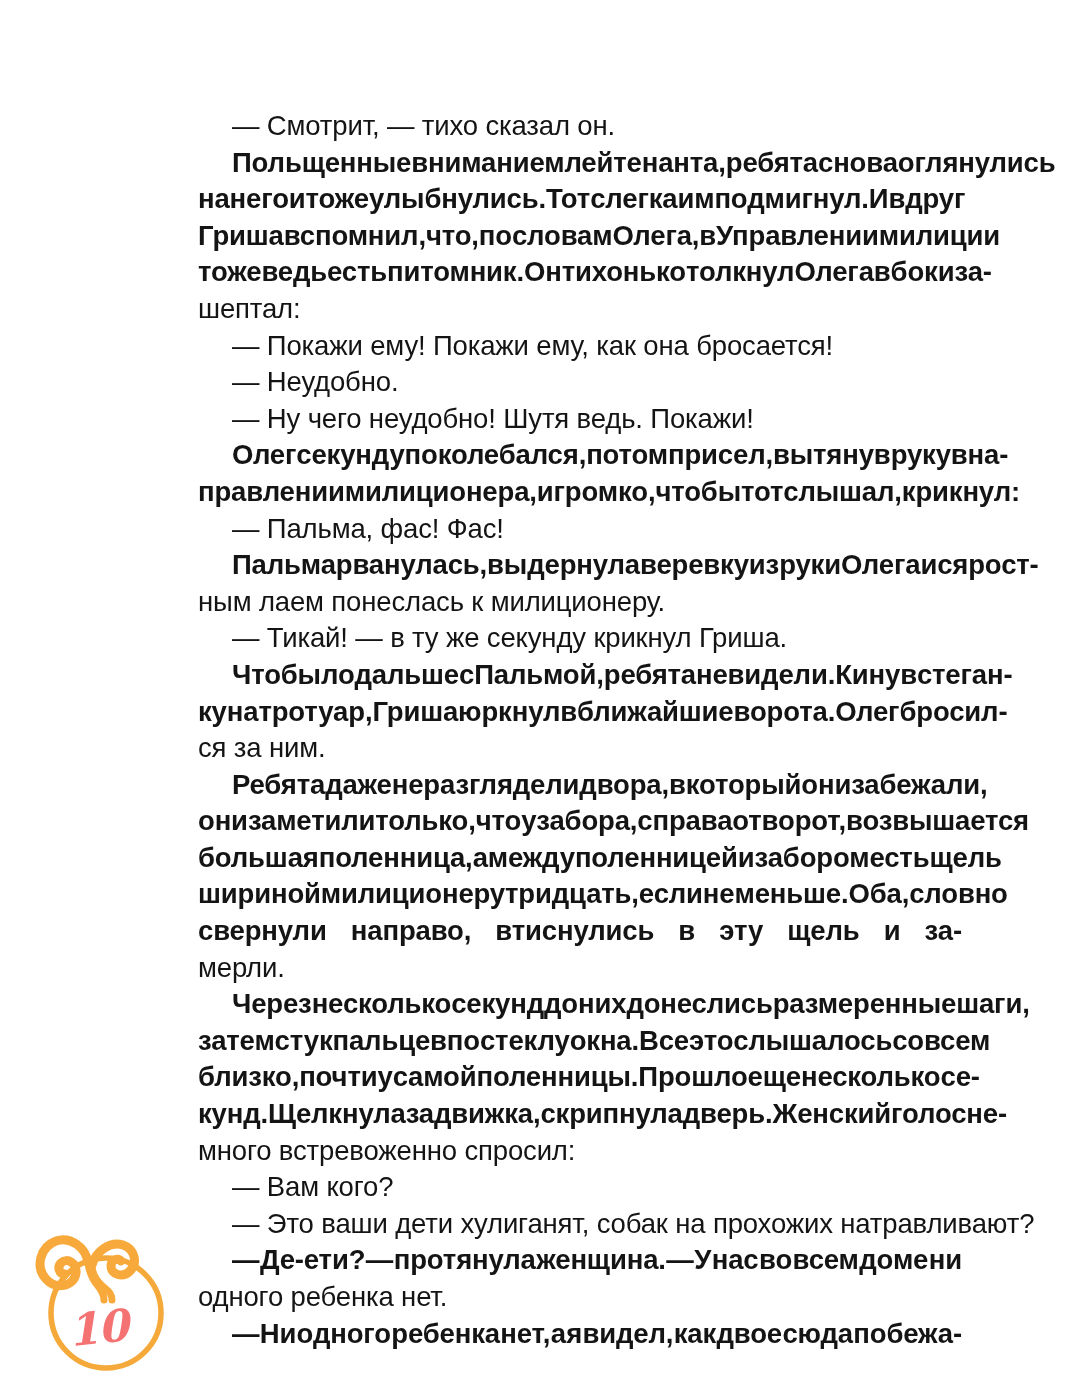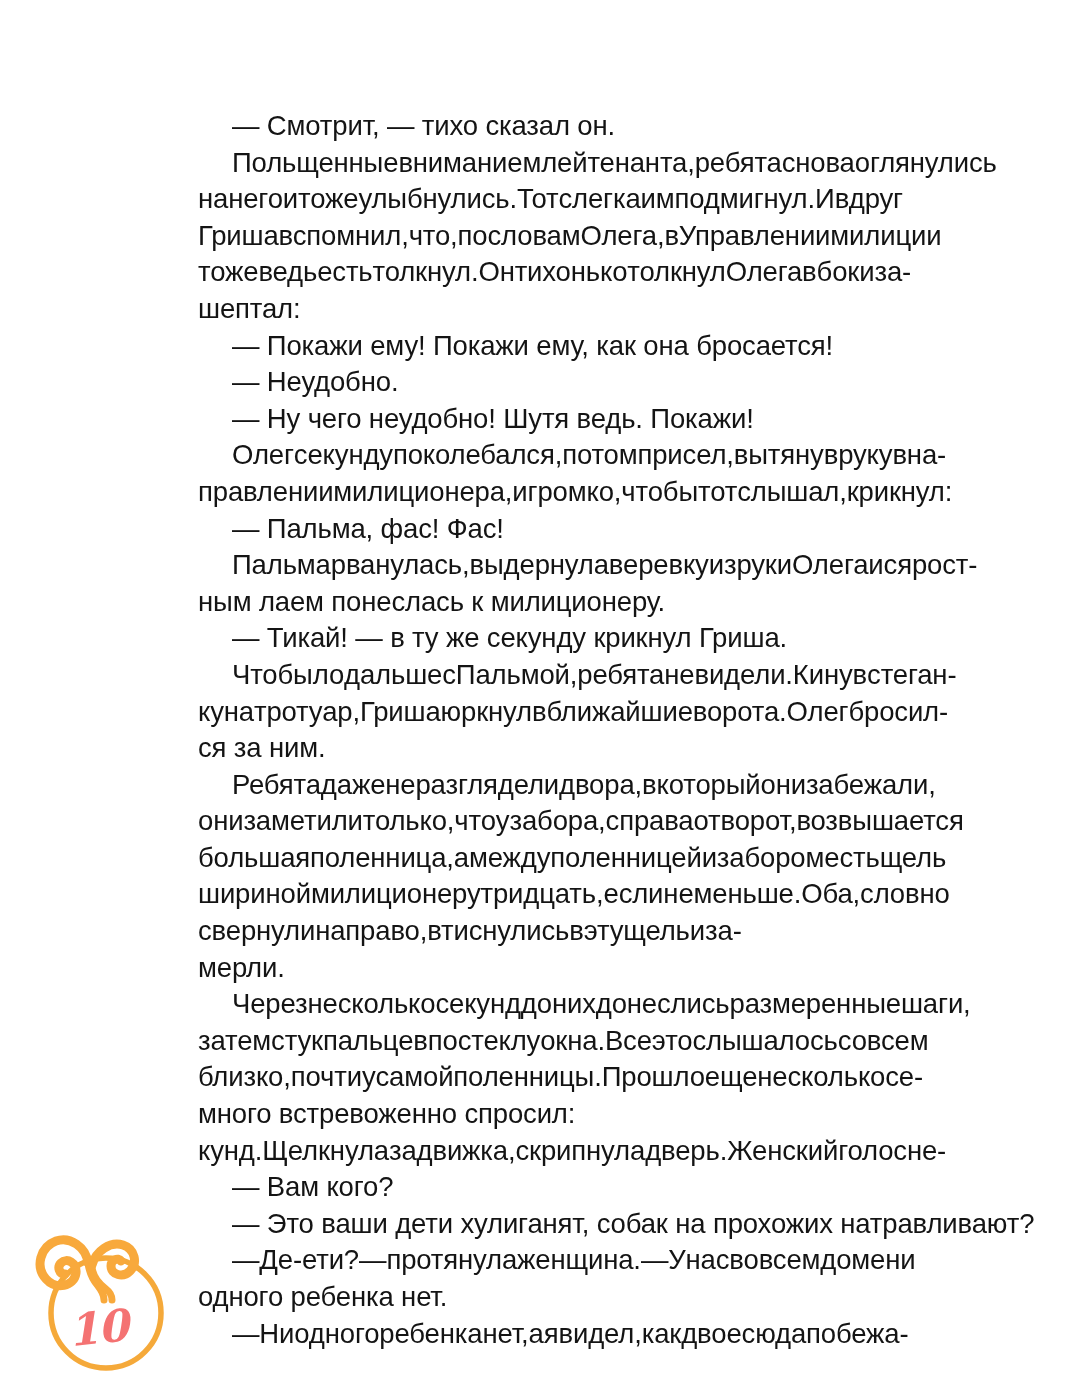--- a/index.html
+++ b/index.html
@@ -48,21 +48,23 @@
 
   
   .line {
     display: block;
     white-space: nowrap;
   }
 
   
   .line.just {
     display: flex;
+    justify-content: space-between;
     white-space: normal;
+    font-weight: bold;
   }
   .line.just > span {
     white-space: pre;
   }
 
   
   .line.indent {
     text-indent: 0;
     padding-left: 34px;
   }
@@ -148,21 +150,21 @@
           <span>словам</span>
           <span>Олега,</span>
           <span>в</span>
           <span>Управлении</span>
           <span>милиции</span>
         </span>
         <span class="line just">
           <span>тоже</span>
           <span>ведь</span>
           <span>есть</span>
-          <span>толкнул.</span>
+          <span>питомник.</span>
           <span>Он</span>
           <span>тихонько</span>
           <span>толкнул</span>
           <span>Олега</span>
           <span>в</span>
           <span>бок</span>
           <span>и</span>
           <span>за-</span>
         </span>
         <span class="line">шептал:</span>
@@ -331,31 +333,31 @@
           <span>близко,</span>
           <span>почти</span>
           <span>у</span>
           <span>самой</span>
           <span>поленницы.</span>
           <span>Прошло</span>
           <span>еще</span>
           <span>несколько</span>
           <span>се-</span>
         </span>
-        <span class="line">много встревоженно спросил:</span>
         <span class="line just">
           <span>кунд.</span>
           <span>Щелкнула</span>
           <span>задвижка,</span>
           <span>скрипнула</span>
           <span>дверь.</span>
           <span>Женский</span>
           <span>голос</span>
           <span>не-</span>
         </span>
+        <span class="line">много встревоженно спросил:</span>
       </p>
       <p class="para">
         <span class="line indent">— Вам кого?</span>
       </p>
       <p class="para">
         <span class="line indent">— Это ваши дети хулиганят, собак на прохожих натравливают?</span>
       </p>
       <p class="para">
         <span class="line just indent">
           <span>—</span>

